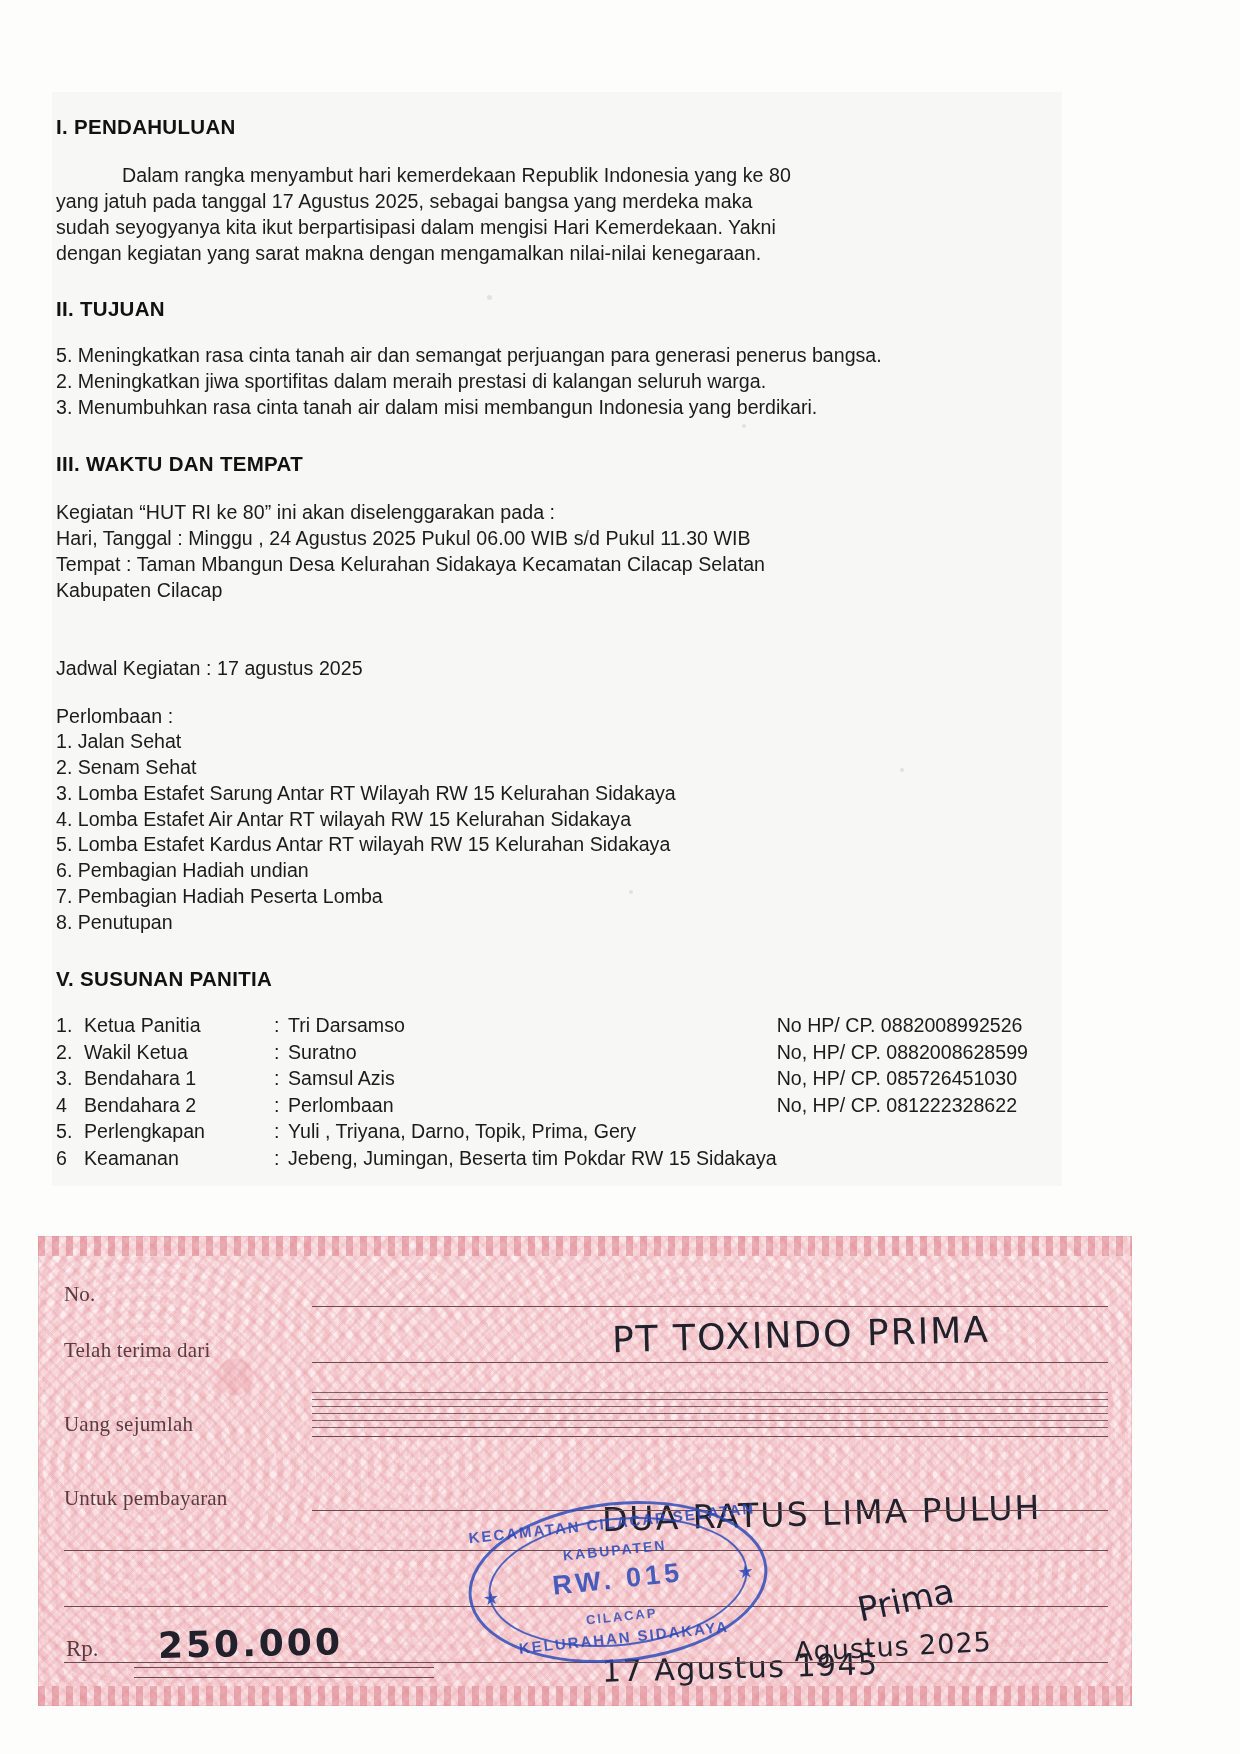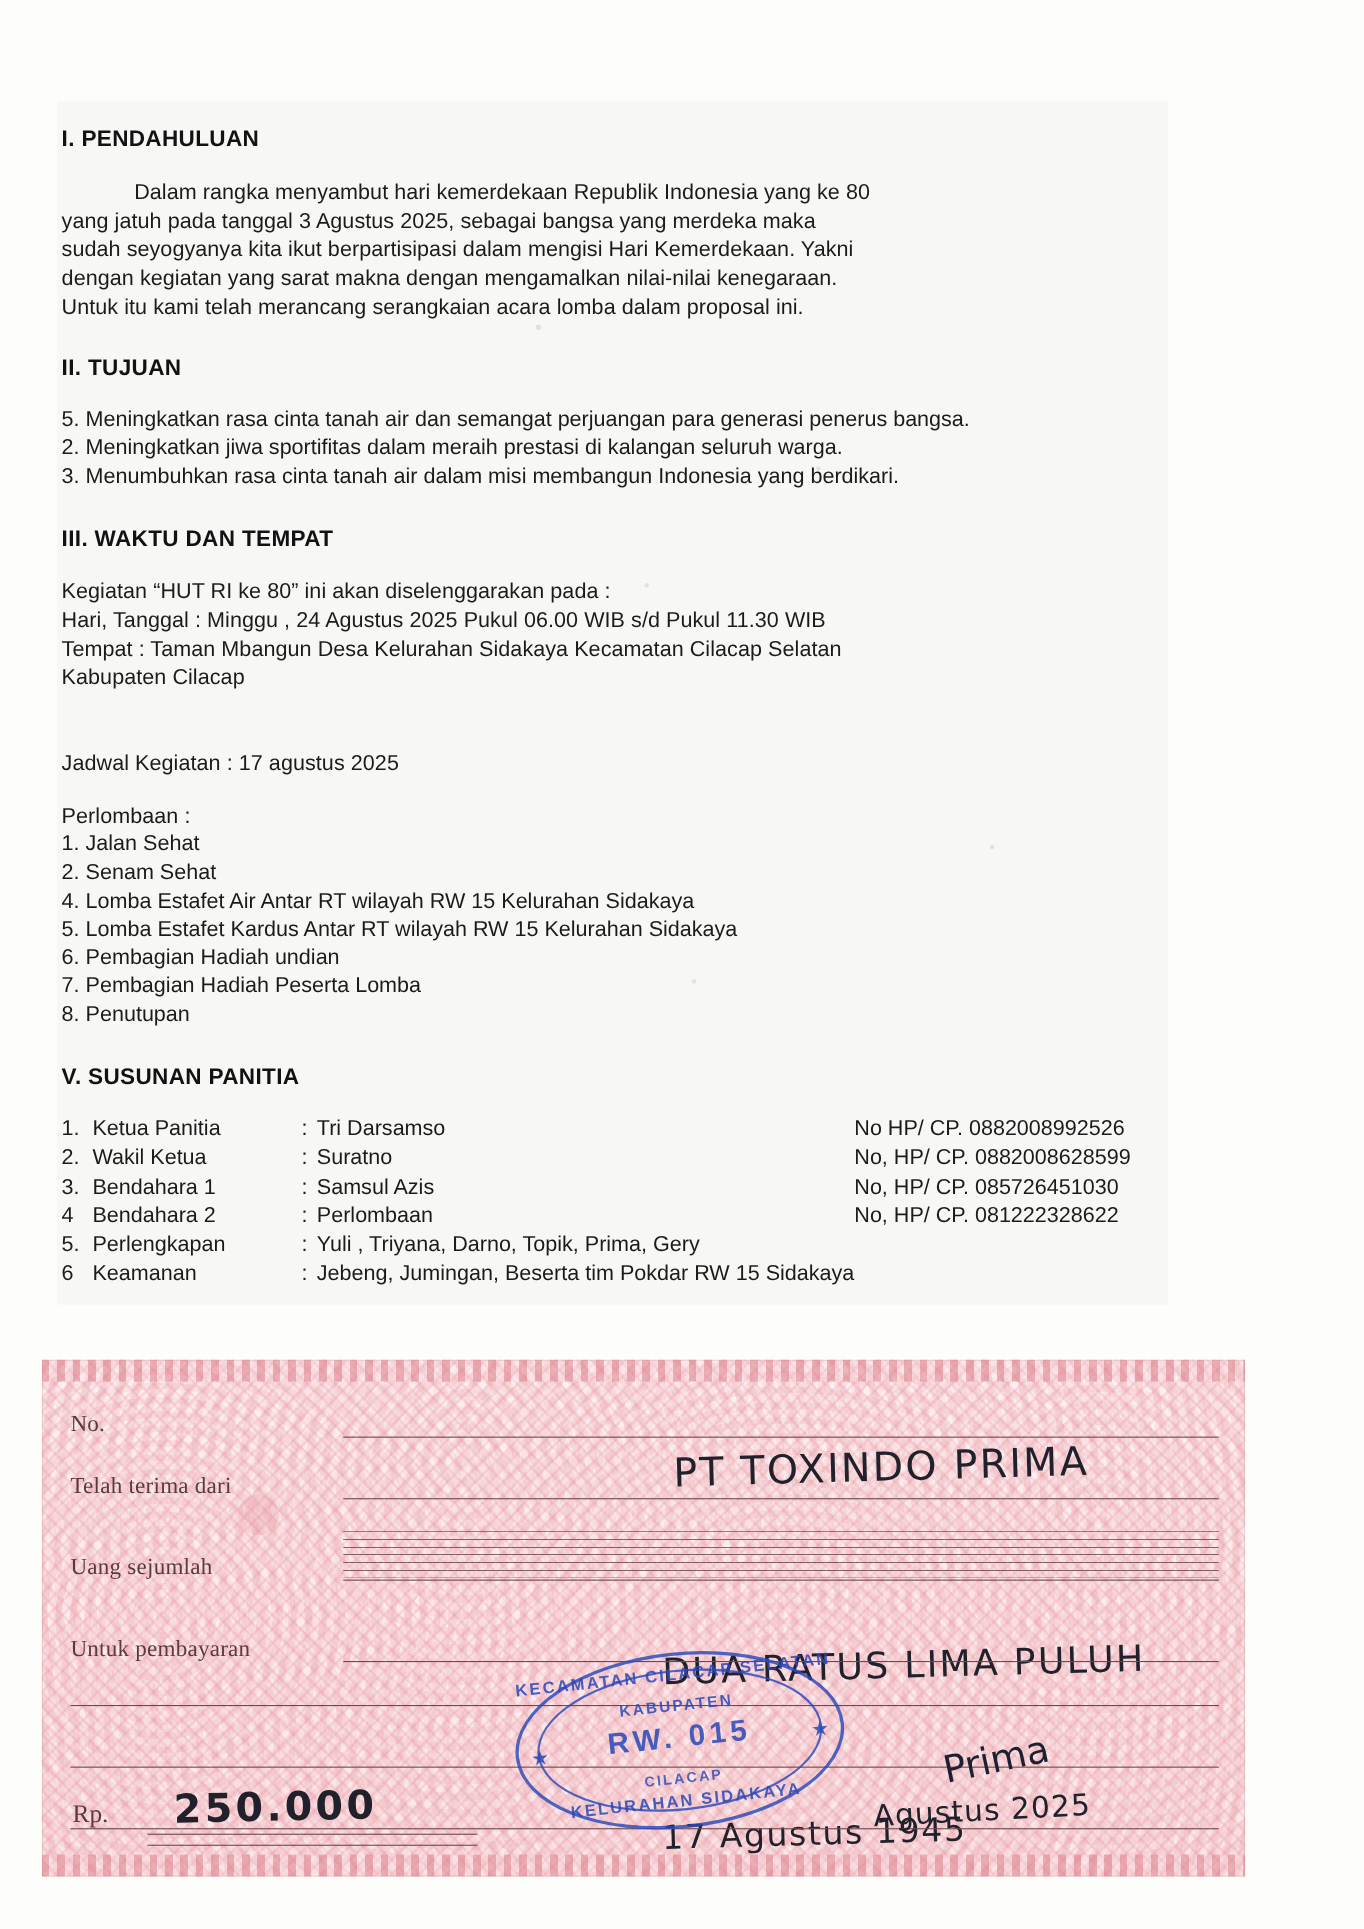--- a/index.html
+++ b/index.html
@@ -308,24 +308,23 @@
 <body>
 
 <div class="scan-page">
 
   <div class="proposal">
     <div class="proposal-inner">
 
       <h2 class="sec-head s1">I. PENDAHULUAN</h2>
       <div class="gap-md"></div>
       <div class="body-text indent-first">Dalam rangka menyambut hari kemerdekaan Republik Indonesia yang ke 80</div>
-      <div class="body-text">yang jatuh pada tanggal 3 Agustus 2025, sebagai bangsa yang merdeka maka</div>
+      <div class="body-text">yang jatuh pada tanggal 17 Agustus 2025, sebagai bangsa yang merdeka maka</div>
       <div class="body-text">sudah seyogyanya kita ikut berpartisipasi dalam mengisi Hari Kemerdekaan. Yakni</div>
       <div class="body-text">dengan kegiatan yang sarat makna dengan mengamalkan nilai-nilai kenegaraan.</div>
-      <div class="body-text">Untuk itu kami telah merancang serangkaian acara lomba dalam proposal ini.</div>
 
       <div class="gap-lg"></div>
 
       <h2 class="sec-head">II. TUJUAN</h2>
       <div class="gap-md"></div>
       <ol class="plain">
         <li>5. Meningkatkan rasa cinta tanah air dan semangat perjuangan para generasi penerus bangsa.</li>
         <li>2. Meningkatkan jiwa sportifitas dalam meraih prestasi di kalangan seluruh warga.</li>
         <li>3. Menumbuhkan rasa cinta tanah air dalam misi membangun Indonesia yang berdikari.</li>
       </ol>
@@ -341,20 +340,21 @@
 
       <div class="gap-lg"></div>
 
       <div class="gap-md"></div>
       <div class="body-text">Jadwal Kegiatan : 17 agustus 2025</div>
       <div class="gap-md"></div>
       <div class="body-text">Perlombaan :</div>
       <ol class="plain">
         <li>1. Jalan Sehat</li>
         <li>2. Senam Sehat</li>
+        <li>3. Lomba Estafet Sarung Antar RT Wilayah RW 15 Kelurahan Sidakaya</li>
         <li>4. Lomba Estafet Air  Antar RT wilayah RW 15 Kelurahan Sidakaya</li>
         <li>5. Lomba Estafet Kardus Antar RT wilayah RW 15 Kelurahan Sidakaya</li>
         <li>6. Pembagian Hadiah undian</li>
         <li>7. Pembagian Hadiah Peserta Lomba</li>
         <li>8. Penutupan</li>
       </ol>
 
       <div class="gap-lg"></div>
 
       <h2 class="sec-head">V. SUSUNAN PANITIA</h2>

